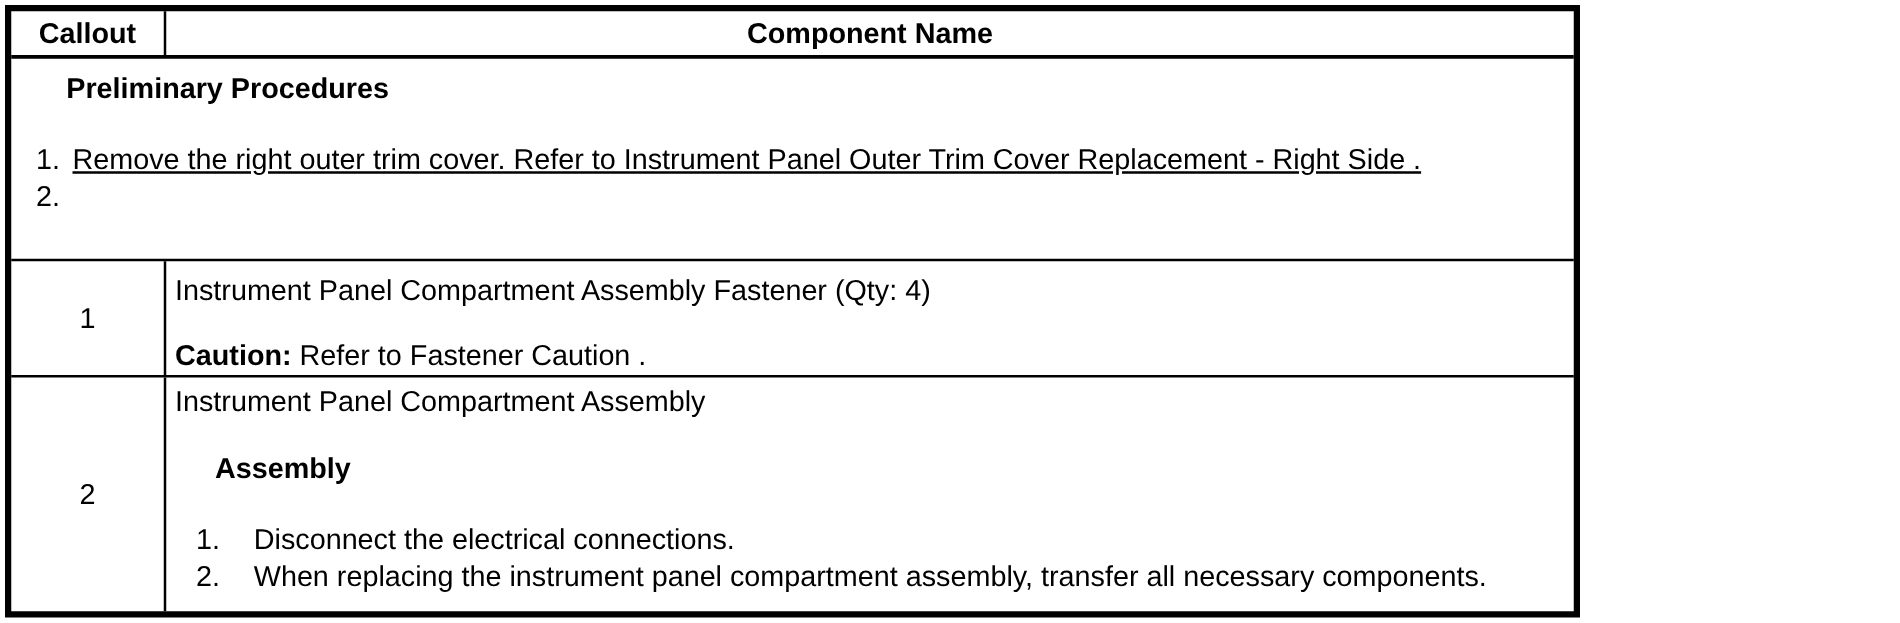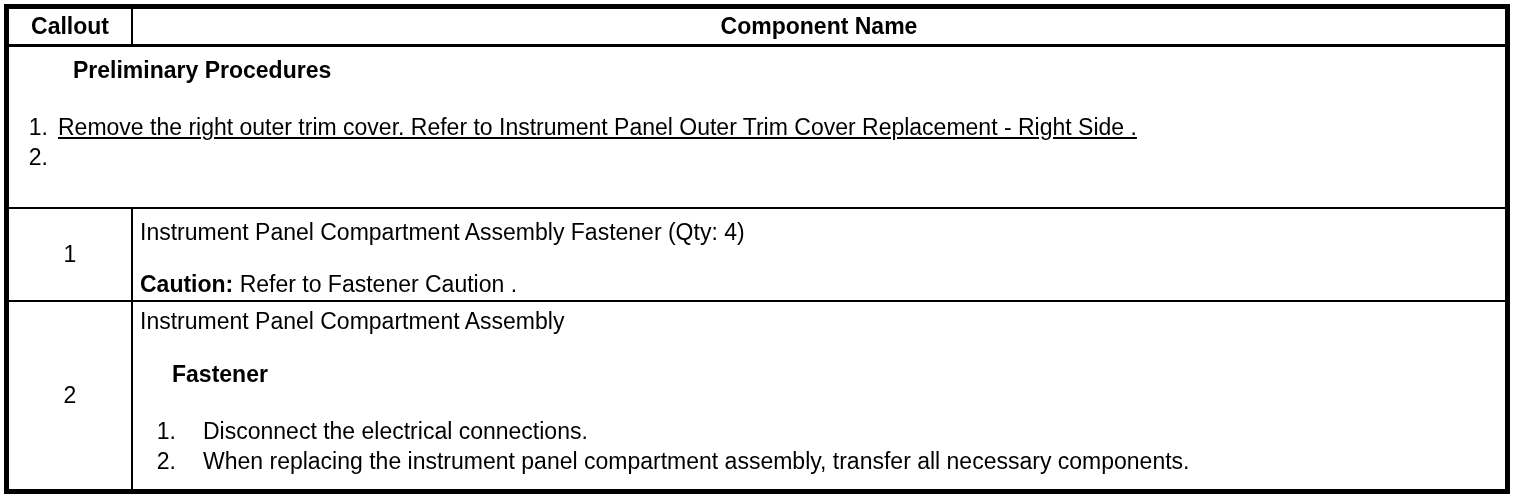--- a/index.html
+++ b/index.html
@@ -12,21 +12,21 @@
     margin: 0; padding: 0;
     width: 1520px; height: 498px;
     background: var(--bg-color);
     color: var(--text-color);
     font-family: "Liberation Sans", sans-serif;
     font-size: 23px;
   }
   .table {
     position: absolute;
     left: 4px; top: 4px;
-    width: 1506px; height: 490px;
+    width: 1260px; height: 490px;
     border: 5px solid var(--border-color);
     background: var(--bg-color);
   }
   .flexrow { display: flex; }
 
   
   .header-row {
     height: 38px;
     border-bottom: 3px solid var(--border-color);
   }
@@ -43,21 +43,21 @@
     border-radius: 11px;
   }
 
   
   .prelim-row {
     height: 162px;
     border-bottom: 2px solid var(--border-color);
     padding-top: 8px;
   }
   .prelim-title {
-    margin-left: 64px;
+    margin-left: 44px;
     line-height: 30px;
     font-weight: bold;
   }
   .steps { margin-top: 27px; }
   .step { display: flex; line-height: 30px; }
   .step .num { width: 39px; text-align: right; flex-shrink: 0; }
   .step .txt { margin-left: 10px; }
   .prelim-row .step .txt { max-width: 1290px; text-decoration: underline; }
 
   
@@ -112,21 +112,21 @@
     <div class="content-cell">
       <p>Instrument Panel Compartment Assembly Fastener (Qty: 4)</p>
       <p class="caution-line"><strong>Caution:</strong><span> Refer to Fastener Caution .</span></p>
     </div>
   </div>
 
   <div class="flexrow body-row-2">
     <div class="callout-cell">2</div>
     <div class="content-cell">
       <p>Instrument Panel Compartment Assembly</p>
-      <p class="proc-heading">Fastener</p>
+      <p class="proc-heading">Assembly</p>
       <div class="steps inner-steps">
         <div class="step">
           <span class="num">1.</span>
           <span class="txt">Disconnect the electrical connections.</span>
         </div>
         <div class="step">
           <span class="num">2.</span>
           <span class="txt">When replacing the instrument panel compartment assembly, transfer all necessary components.</span>
         </div>
       </div>

